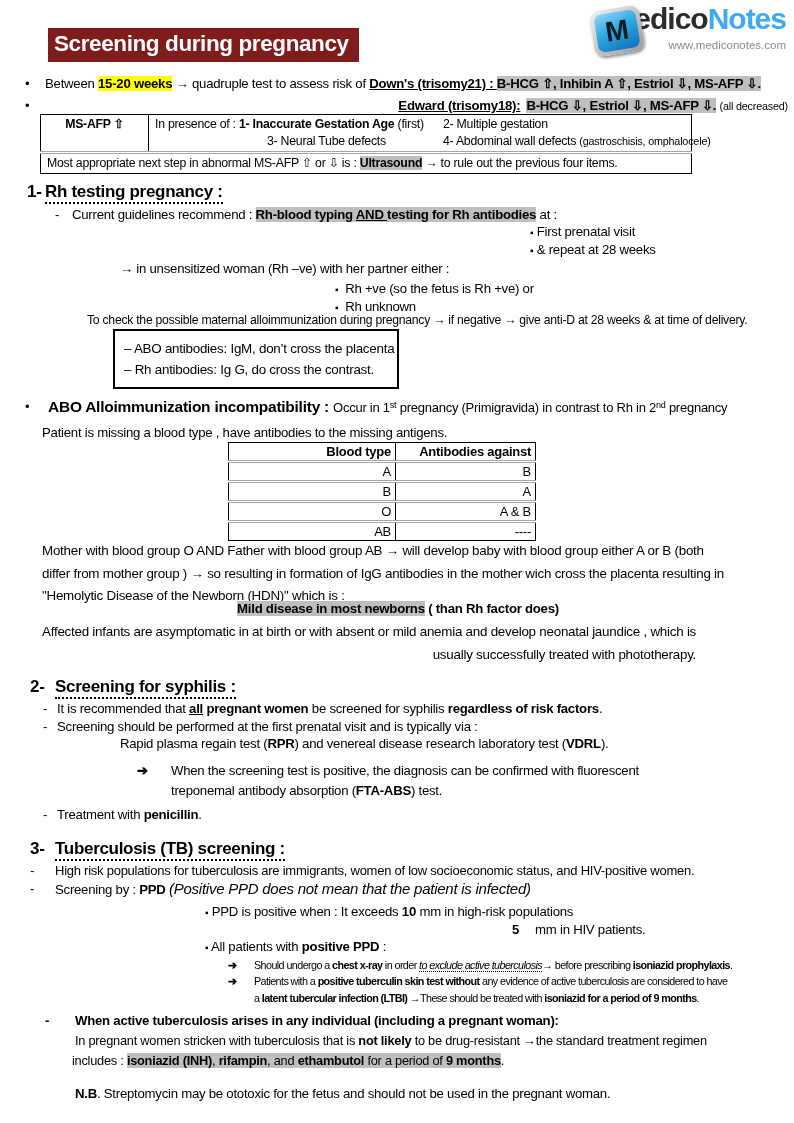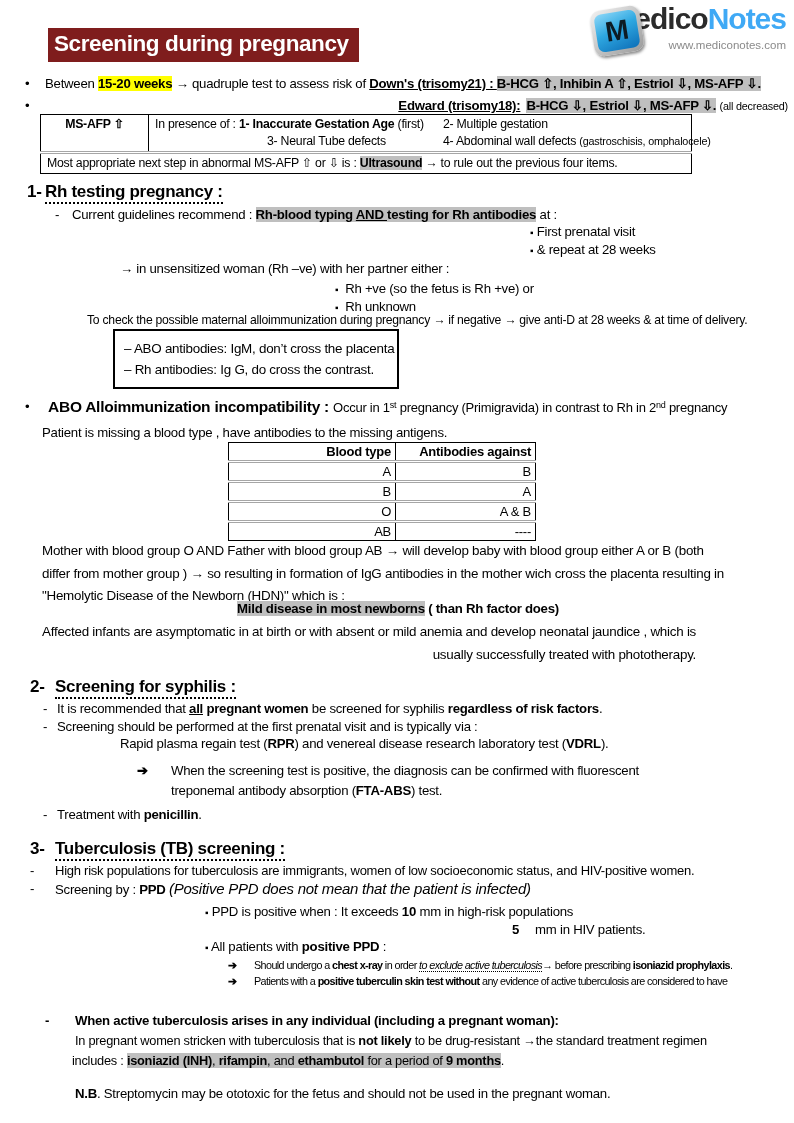--- a/index.html
+++ b/index.html
@@ -243,20 +243,23 @@
 
   <div class="abs tb-small" style="top:956px;left:228px;">
     <span class="marker b" style="left:0;letter-spacing:0;">➔</span>
     <span style="margin-left:26px;">Should undergo a </span><span class="b">chest x-ray</span><span> in order </span><span class="it-dotted">to exclude active tuberculosis</span><span>→ before prescribing </span><span class="b">isoniazid prophylaxis</span><span>.</span>
   </div>
   <div class="abs tb-small" style="top:973px;left:228px;line-height:17px;">
     <span class="marker b" style="left:0;letter-spacing:0;">➔</span>
     <div style="margin-left:26px;">
       <span>Patients with a </span><span class="b">positive tuberculin skin test without</span><span> any evidence of active tuberculosis are considered to have</span>
     </div>
+    <div style="margin-left:26px;">
+      <span>a </span><span class="b">latent tubercular infection (LTBI) </span><span>→These should be treated with </span><span class="b">isoniazid for a period of 9 months</span><span>.</span>
+    </div>
   </div>
 
   <div class="abs" style="top:1012px;left:45px;">
     <span class="marker b" style="left:0;">-</span>
     <span class="b" style="margin-left:30px;">When active tuberculosis arises in any individual (including a pregnant woman):</span>
   </div>
   <div class="abs" style="top:1032px;left:75px;font-size:12.8px;">
     <span>In pregnant women stricken with tuberculosis that is </span><span class="b">not likely</span><span> to be drug-resistant →the standard treatment regimen</span>
   </div>
   <div class="abs" style="top:1052px;left:72px;font-size:12.8px;">

